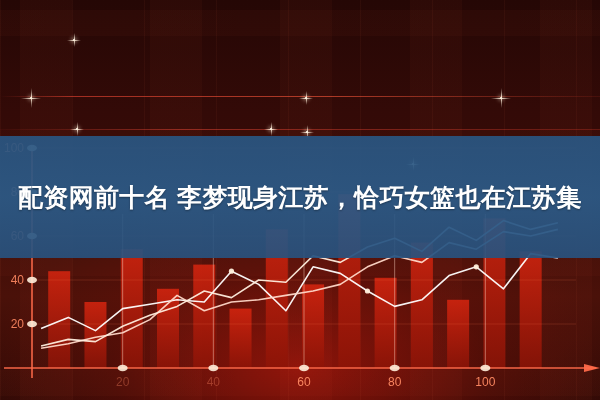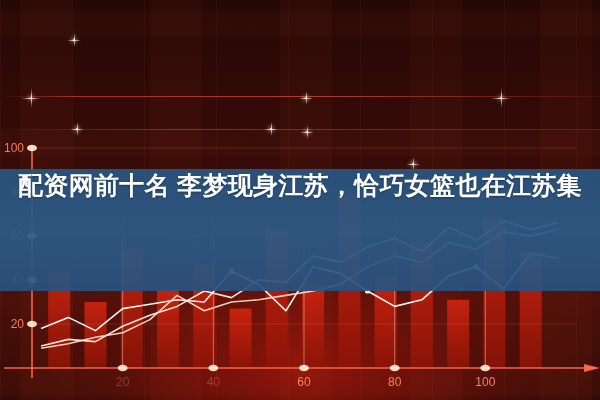--- a/index.html
+++ b/index.html
@@ -86,23 +86,23 @@
 
   
   #headline-overlay {
     position: absolute;
     left: 0; top: 136px;
     width: 600px; height: 122px;
     background: linear-gradient(180deg, rgba(41,85,129,0.93) 0%, rgba(44,90,135,0.93) 50%, rgba(40,82,126,0.92) 100%);
     display: flex;
     flex-direction: column;
     align-items: center;
+    justify-content: center;
     box-sizing: border-box;
     padding: 0 18px;
-    margin-top: 33px;
   }
   .headline-line {
     color: #ffffff;
     font-size: 25px;
     font-weight: bold;
     line-height: 1.28;
     letter-spacing: 0.3px;
     white-space: nowrap;
     text-shadow: 0 1px 2px rgba(0,0,0,0.35);
   }

